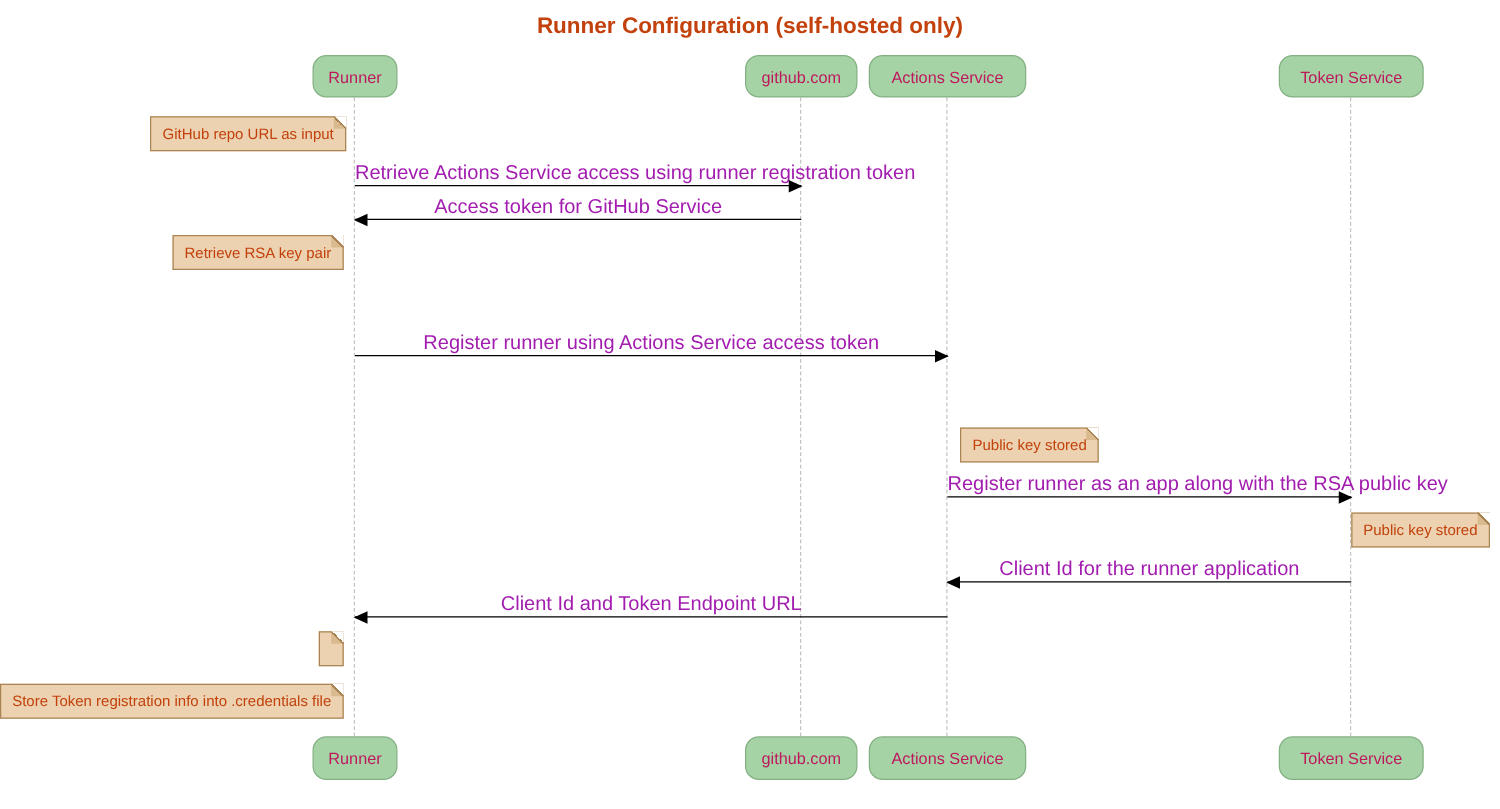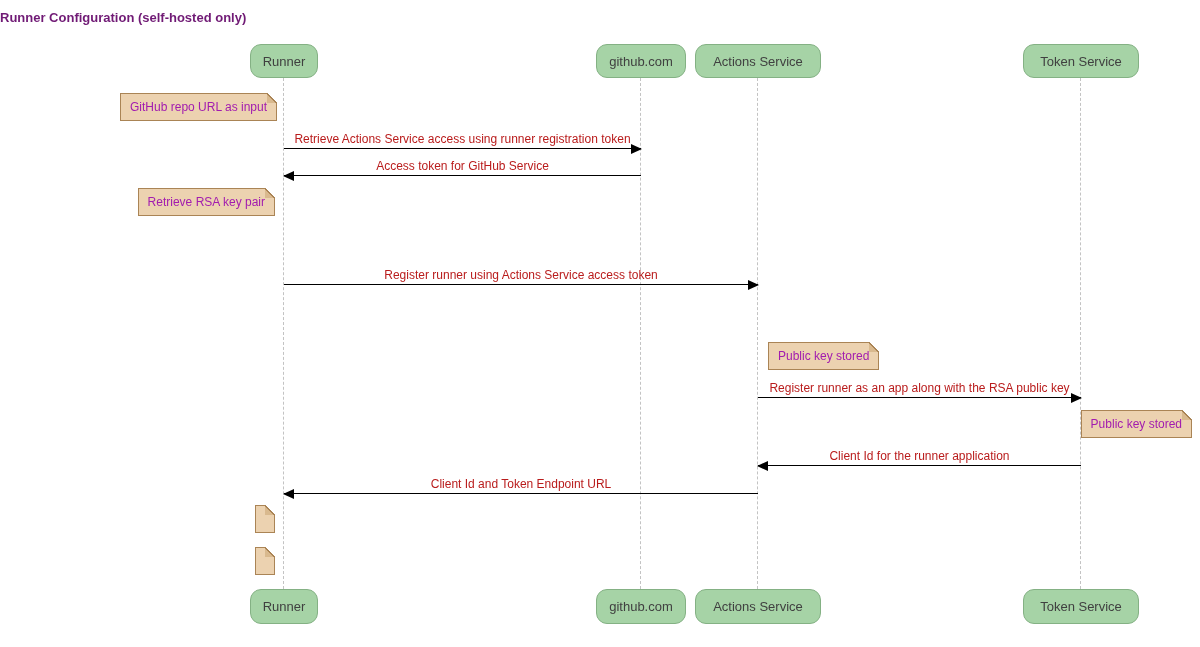--- a/index.html
+++ b/index.html
@@ -4,46 +4,46 @@
 <style>
   * { margin:0; padding:0; box-sizing:border-box; }
   html,body { background:#ffffff; }
   body { font-family:"Liberation Sans", sans-serif; color:#000; }
   .diagram {
     position:relative; width:1200px; height:647px; background:#ffffff;
     overflow:hidden;
   }
   .title {
     position:absolute; left:0; right:0; top:10px;
-    font-size:13px; font-weight:bold; color:#701a75;
+    text-align:center; font-size:18px; font-weight:bold; color:#c2410c;
   }
   .lifeline {
     position:absolute; top:78px; height:511px; width:0;
     border-left:1px dashed #c3c3c3;
   }
   .actor {
     position:absolute; display:flex; align-items:center; justify-content:center;
     background:#a6d3a6; border:1px solid #84b184; border-radius:11px;
-    font-size:13px; color:#404040; white-space:nowrap;
+    font-size:13px; color:#be185d; white-space:nowrap;
   }
   .actor.top { top:44px; height:34px; }
   .actor.bottom { top:589px; height:35px; }
   .note {
     position:absolute; height:28px; display:flex; align-items:center; justify-content:center;
     background:#ecd2b0; border:1px solid #aa8455; padding:0 9px;
-    font-size:12px; white-space:nowrap; color:#a21caf;
+    font-size:12px; white-space:nowrap; color:#c2410c;
   }
   .fold {
     position:absolute; top:-1px; right:-1px; width:10px; height:10px;
     background:linear-gradient(to bottom left, #ffffff 46%, #aa8455 46%, #aa8455 56%, #d9b98e 56%);
   }
   .message { position:absolute; }
   .msg-label {
-    text-align:center; font-size:12px; line-height:14px; margin-bottom:2px;
-    white-space:nowrap; color:#b91c1c;
+    text-align:center; font-size:16px; line-height:14px; margin-bottom:2px;
+    white-space:nowrap; color:#a21caf;
   }
   .msg-line { height:0; border-top:1px solid #000; position:relative; }
   .arrowhead { position:absolute; width:0; height:0; }
   .arrowhead.right {
     right:-1px; top:-5px;
     border-top:5px solid transparent; border-bottom:5px solid transparent;
     border-left:11px solid #000;
   }
   .arrowhead.left {
     left:-1px; top:-5px;
@@ -87,20 +87,21 @@
   </div>
   <div class="note" style="right:8px;top:410px">
     <span class="fold"></span>
     <span>Public key stored</span>
   </div>
   <div class="note" style="right:925px;top:505px">
     <span class="fold"></span>
   </div>
   <div class="note" style="right:925px;top:547px">
     <span class="fold"></span>
+    <span>Store Token registration info into .credentials file</span>
   </div>
 
   <div class="message" style="left:284px;width:357px;top:132px">
     <div class="msg-label">Retrieve Actions Service access using runner registration token</div>
     <div class="msg-line">
       <span class="arrowhead right"></span>
     </div>
   </div>
   <div class="message" style="left:284px;width:357px;top:159px">
     <div class="msg-label">Access token for GitHub Service</div>

